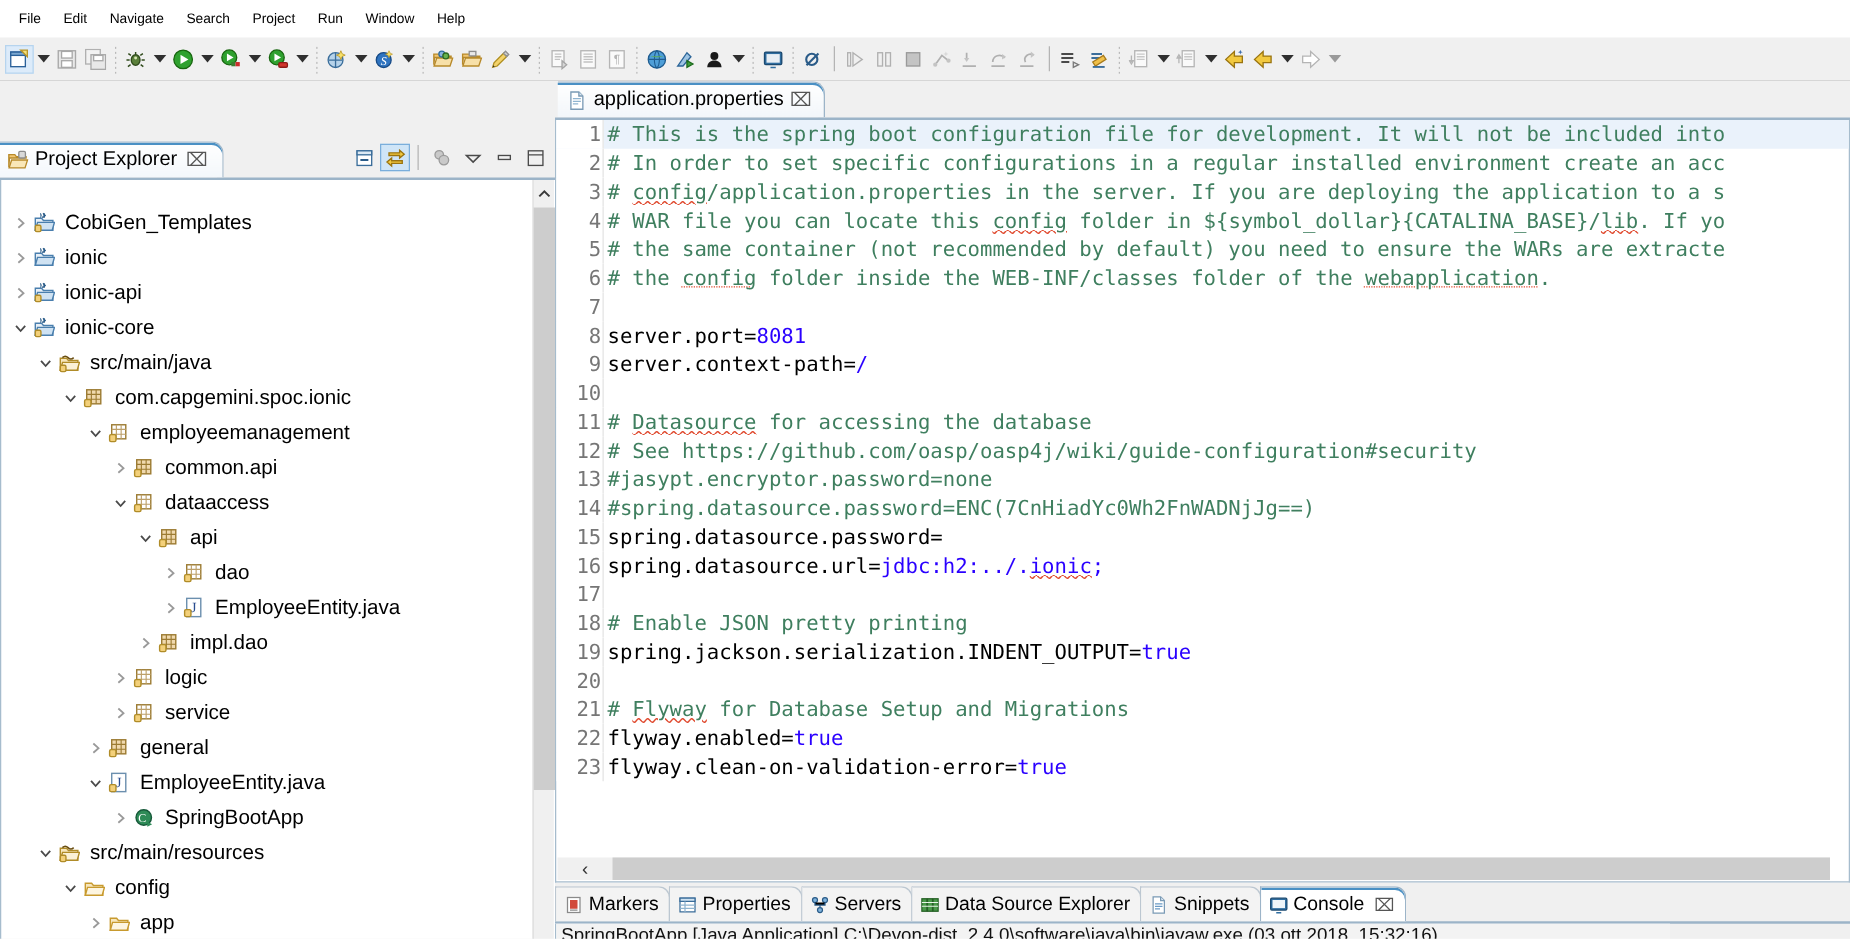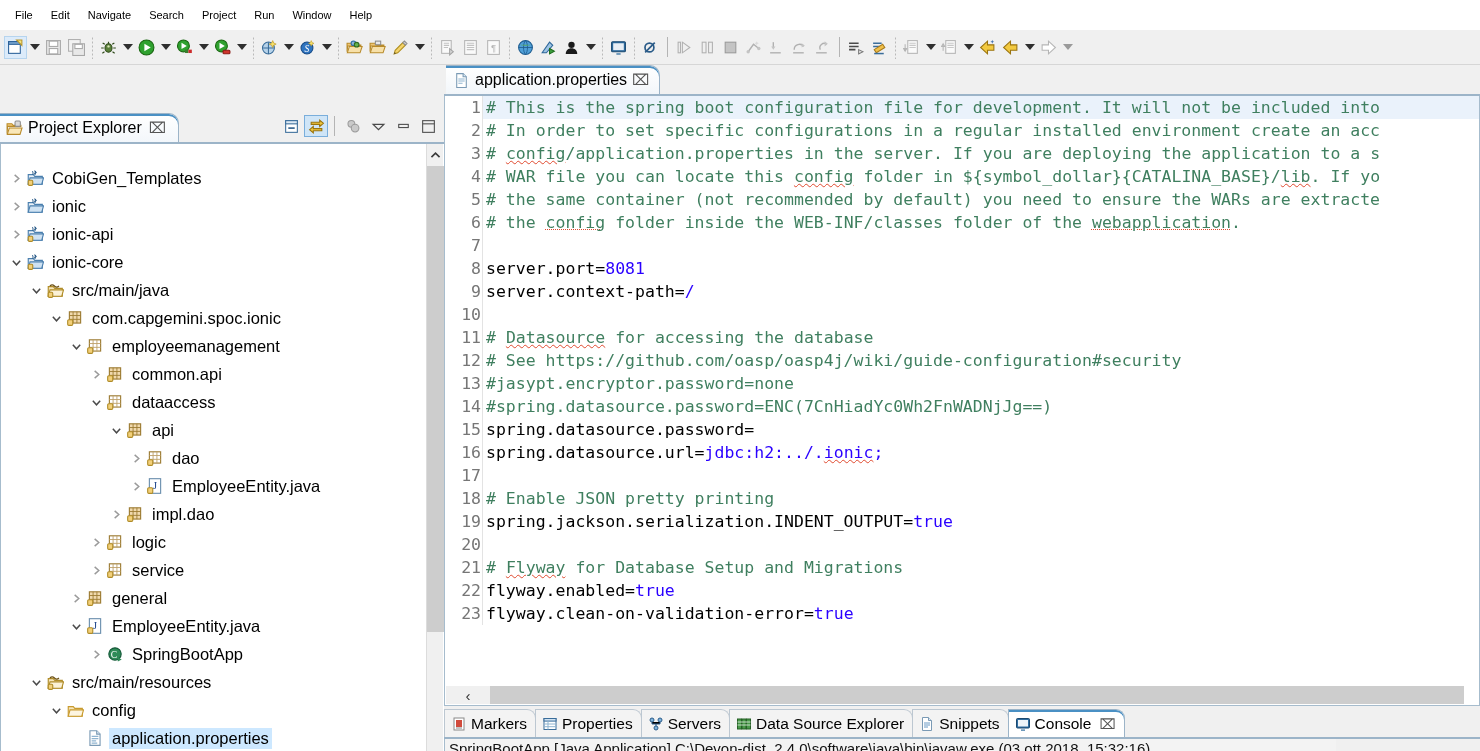--- a/index.html
+++ b/index.html
@@ -801,20 +801,34 @@
               </svg>
             </span>
             <span class="tico">
               <svg width="18" height="18" viewBox="0 0 16 16">
                 <path d="M2 13.5V5h4.5l1.3 1.6H14.5v7z" fill="#f7e6bb" stroke="#c89a2e"></path>
                 <path d="M2 13.5l1.6-5.6h12l-1.6 5.6z" fill="#fdf5e0" stroke="#c89a2e"></path>
               </svg>
             </span>
             <span class="lbl">config</span>
           </div>
+          <div class="trow" style="padding-left: 66px;">
+            <span class="twist">
+              <svg width="11" height="11" viewBox="0 0 12 12">
+                <path d="M4 2 L8.5 6 L4 10" fill="none" stroke="#9a9a9a" stroke-width="1.6"></path>
+              </svg>
+            </span>
+            <span class="tico">
+              <svg width="18" height="18" viewBox="0 0 16 16">
+                <path d="M2 13.5V5h4.5l1.3 1.6H14.5v7z" fill="#f7e6bb" stroke="#c89a2e"></path>
+                <path d="M2 13.5l1.6-5.6h12l-1.6 5.6z" fill="#fdf5e0" stroke="#c89a2e"></path>
+              </svg>
+            </span>
+            <span class="lbl">app</span>
+          </div>
           <div class="trow selected" style="padding-left: 66px;">
             <span class="twist"></span>
             <span class="tico">
               <svg width="18" height="18" viewBox="0 0 16 16">
                 <path d="M3.5 1.5h6l3 3v10h-9z" fill="#ffffff" stroke="#7a9ab5"></path>
                 <path d="M9.5 1.5v3h3" fill="#e2edf6" stroke="#7a9ab5"></path>
                 <path d="M5 6.5h6M5 8.5h6M5 10.5h4M5 12.5h5" stroke="#8fb4d0"></path>
               </svg>
             </span>
             <span class="lbl">application.properties</span>

